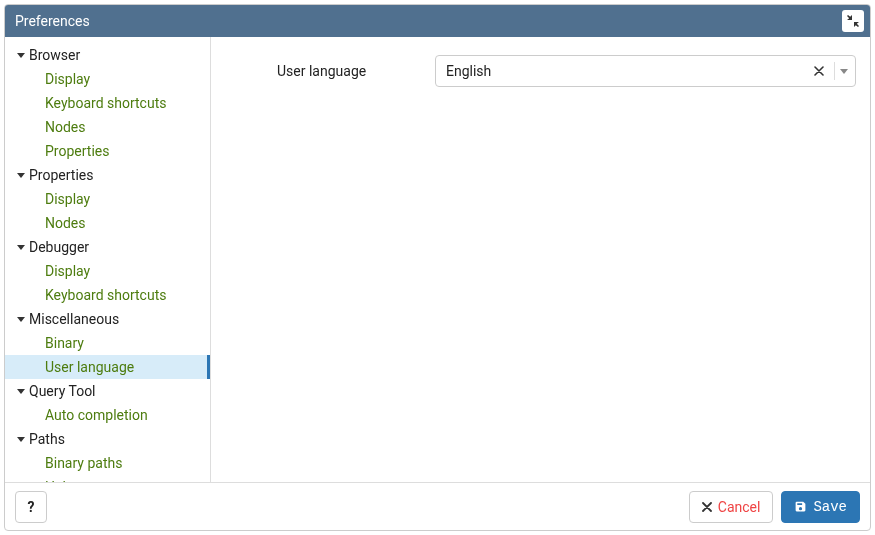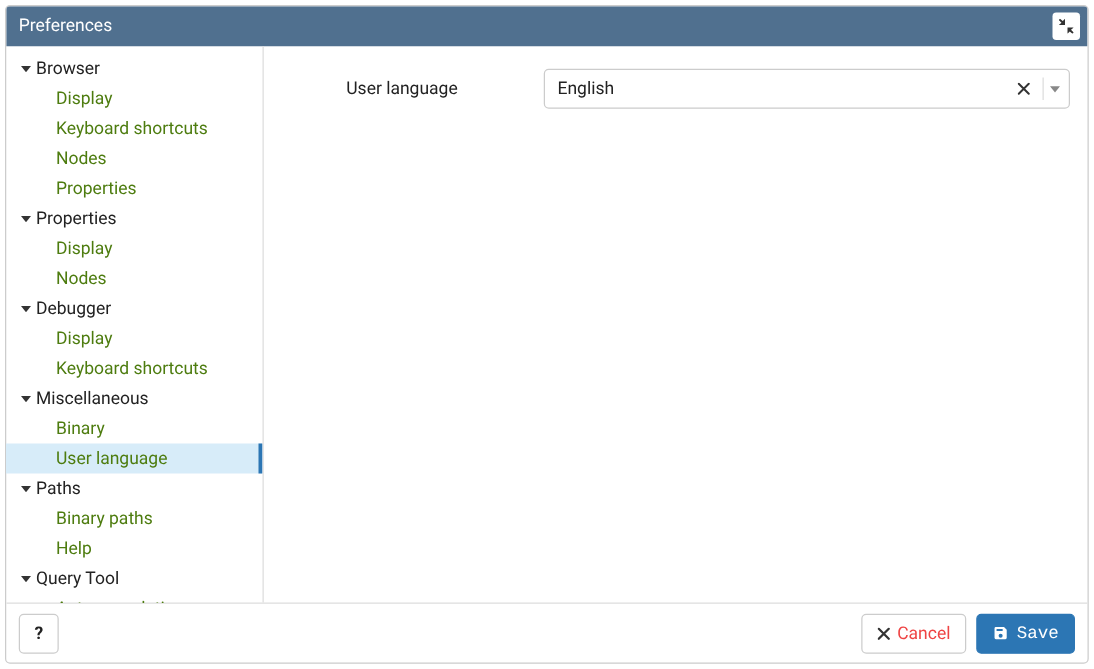--- a/index.html
+++ b/index.html
@@ -245,35 +245,35 @@
             <div class="tree-item">Binary</div>
             <div class="tree-item selected">User language</div>
           </div>
           <div class="tree-group">
             <div class="tree-header">
               <span class="chev">
                 <svg width="10" height="10" viewBox="0 0 10 10">
                   <path fill="#333" d="M1 3 L9 3 L5 8 Z"></path>
                 </svg>
               </span>
+              <span>Query Tool</span>
+            </div>
+            <div class="tree-item">Auto completion</div>
+          </div>
+          <div class="tree-group">
+            <div class="tree-header">
+              <span class="chev">
+                <svg width="10" height="10" viewBox="0 0 10 10">
+                  <path fill="#333" d="M1 3 L9 3 L5 8 Z"></path>
+                </svg>
+              </span>
               <span>Paths</span>
             </div>
             <div class="tree-item">Binary paths</div>
             <div class="tree-item">Help</div>
-          </div>
-          <div class="tree-group">
-            <div class="tree-header">
-              <span class="chev">
-                <svg width="10" height="10" viewBox="0 0 10 10">
-                  <path fill="#333" d="M1 3 L9 3 L5 8 Z"></path>
-                </svg>
-              </span>
-              <span>Query Tool</span>
-            </div>
-            <div class="tree-item">Auto completion</div>
           </div>
         </div>
     </div>
 
     <div class="main">
       <div class="form-row">
         <div class="form-label">User language</div>
         <div class="select">
           <span class="value">English</span>
           <span class="clear">

